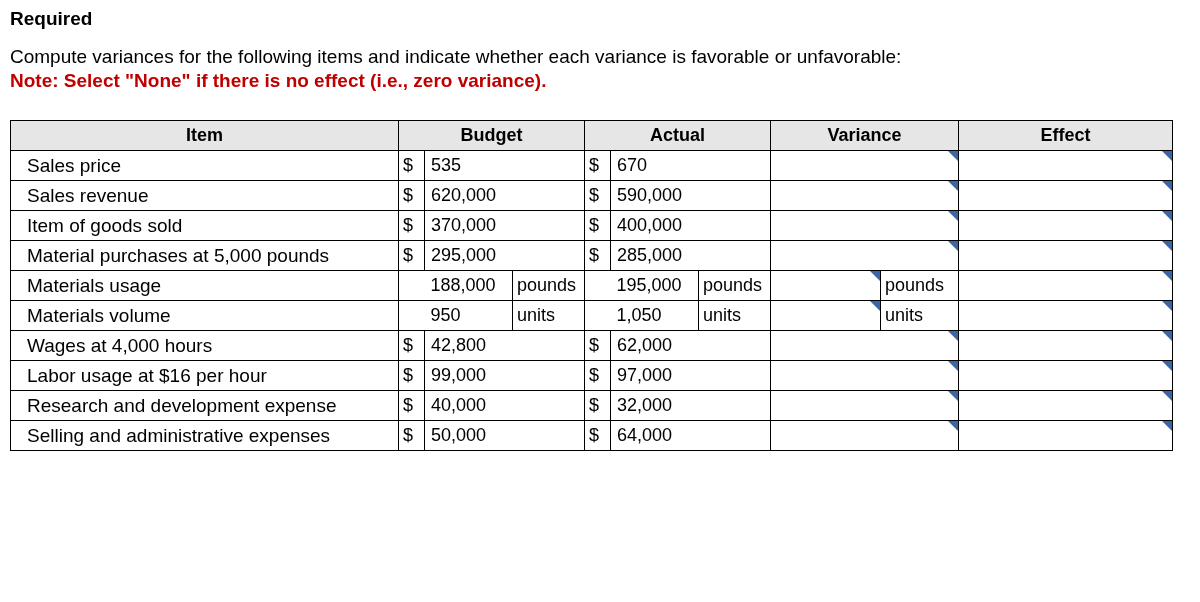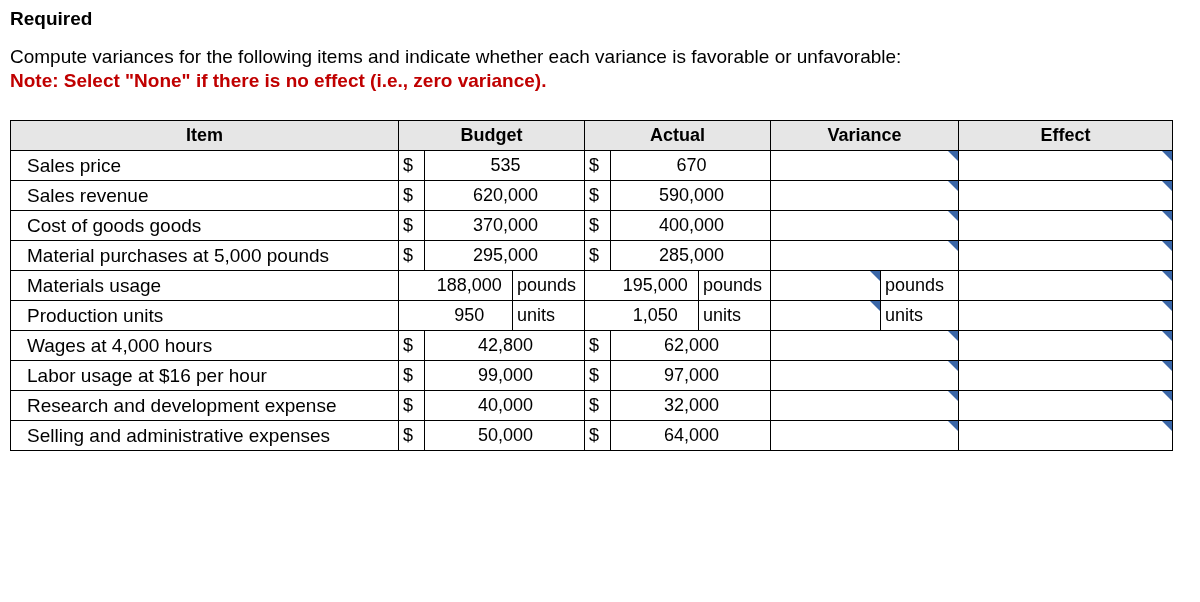--- a/index.html
+++ b/index.html
@@ -38,21 +38,21 @@
   col.ub     { width: 72px; }
   col.syma   { width: 26px; }
   col.vala   { width: 88px; }
   col.ua     { width: 72px; }
   col.var    { width: 110px; }
   col.uv     { width: 78px; }
   col.eff    { width: 214px; }
 
   .itemcell { text-align: left; padding-left: 16px; font-size: 19px; }
   .sym { text-align: left; padding-left: 4px; }
-  .num { text-align: center; padding-right: 4px; }
+  .num { text-align: left; padding-right: 4px; }
   .unittxt { text-align: left; padding-left: 4px; }
 
   .inputcell {
     position: relative;
     background: #fff;
     padding: 0;
   }
   .inputcell .tri {
     position: absolute;
     top: 0; right: 0;
@@ -110,21 +110,21 @@
       <tr>
         <td class="itemcell">Sales revenue</td>
         <td class="sym">$</td>
         <td class="num" colspan="2">620,000</td>
         <td class="sym">$</td>
         <td class="num" colspan="2">590,000</td>
         <td class="inputcell" colspan="2"><input class="var-input" style=""><span class="tri"></span></td>
         <td class="inputcell"><input class="eff-select" style=""><span class="tri"></span></td>
       </tr>
       <tr>
-        <td class="itemcell">Cost of goods goods</td>
+        <td class="itemcell">Item of goods sold</td>
         <td class="sym">$</td>
         <td class="num" colspan="2">370,000</td>
         <td class="sym">$</td>
         <td class="num" colspan="2">400,000</td>
         <td class="inputcell" colspan="2"><input class="var-input" style=""><span class="tri"></span></td>
         <td class="inputcell"><input class="eff-select" style=""><span class="tri"></span></td>
       </tr>
       <tr>
         <td class="itemcell">Material purchases at 5,000 pounds</td>
         <td class="sym">$</td>
@@ -140,21 +140,21 @@
         <td class="num" style="border-left: none; margin-top: 40px;">188,000</td>
         <td class="unittxt">pounds</td>
         <td class="sym" style="border-right: none;"></td>
         <td class="num" style="border-left: none;">195,000</td>
         <td class="unittxt">pounds</td>
         <td class="inputcell"><input class="var-input" style=""><span class="tri"></span></td>
         <td class="uv-text">pounds</td>
         <td class="inputcell"><input class="eff-select" style=""><span class="tri"></span></td>
       </tr>
       <tr>
-        <td class="itemcell">Production units</td>
+        <td class="itemcell">Materials volume</td>
         <td class="sym" style="border-right: none;"></td>
         <td class="num" style="border-left: none;">950</td>
         <td class="unittxt">units</td>
         <td class="sym" style="border-right: none;"></td>
         <td class="num" style="border-left: none;">1,050</td>
         <td class="unittxt">units</td>
         <td class="inputcell"><input class="var-input" style=""><span class="tri"></span></td>
         <td class="uv-text">units</td>
         <td class="inputcell"><input class="eff-select" style=""><span class="tri"></span></td>
       </tr>

